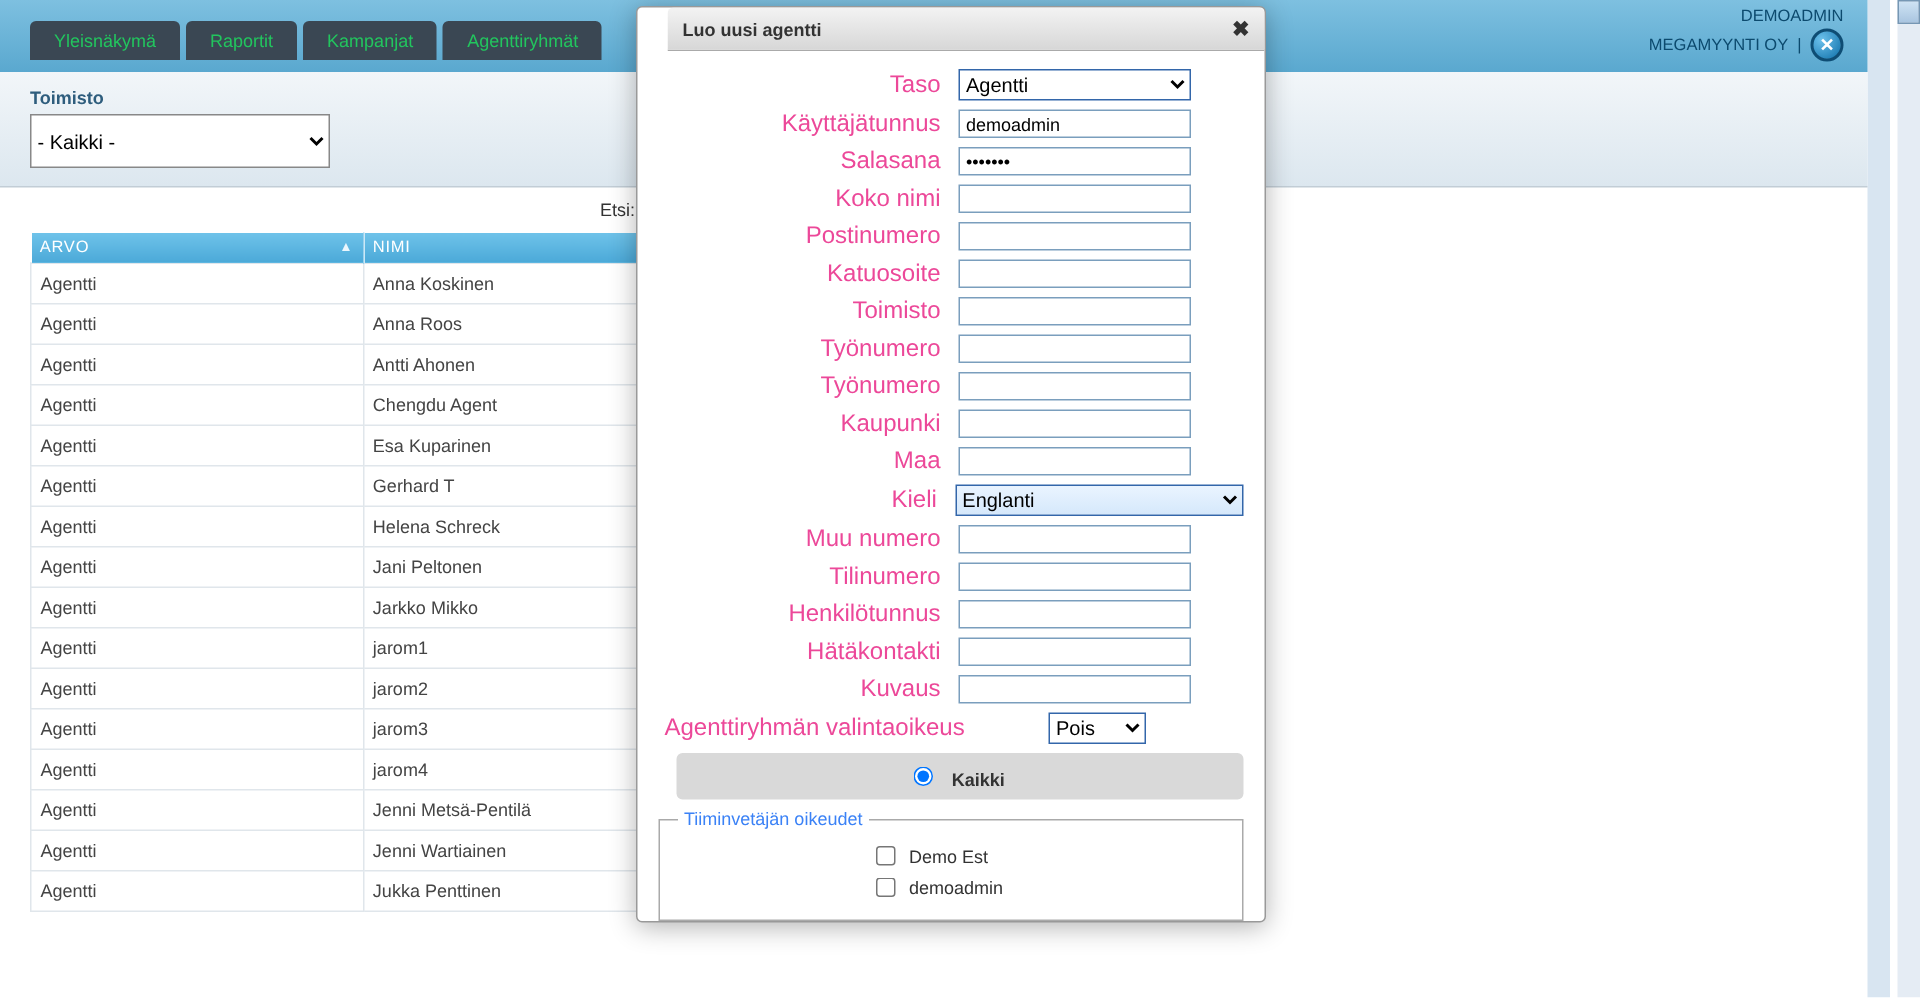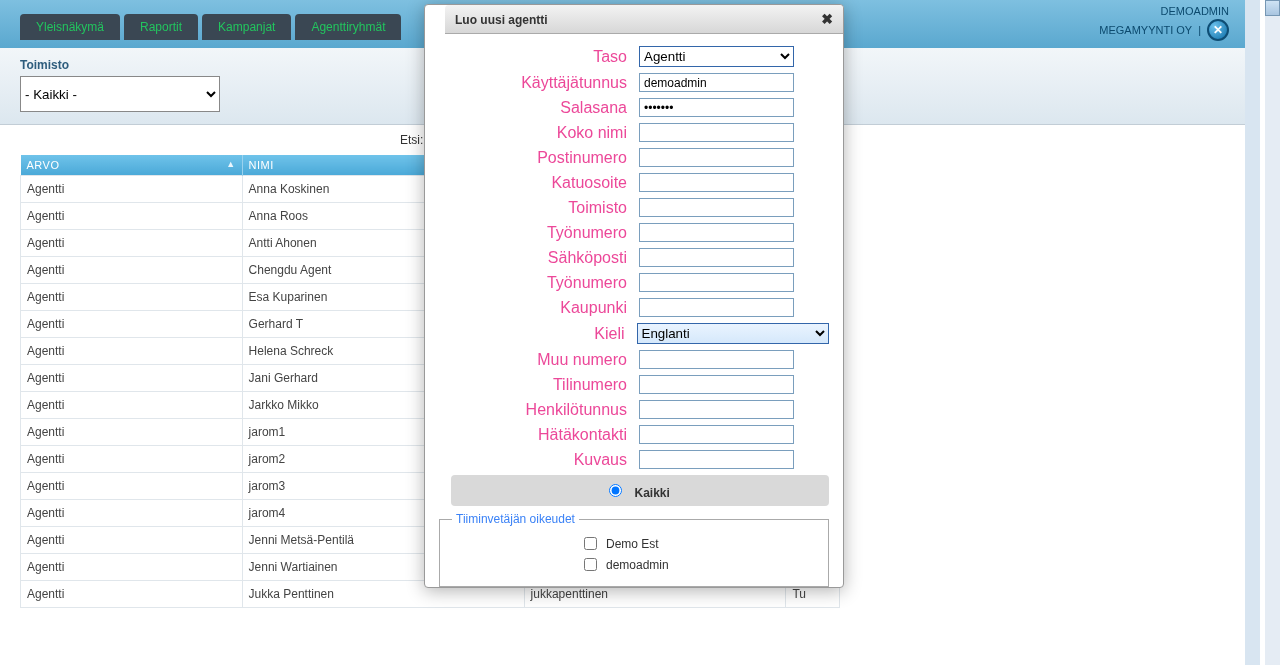--- a/index.html
+++ b/index.html
@@ -222,21 +222,21 @@
             <td></td>
           </tr>
           <tr>
             <td>Agentti</td>
             <td>Helena Schreck</td>
             <td>helenaschreck</td>
             <td></td>
           </tr>
           <tr>
             <td>Agentti</td>
-            <td>Jani Gerhard</td>
+            <td>Jani Peltonen</td>
             <td>Jani.peltonen</td>
             <td>Tu</td>
           </tr>
           <tr>
             <td>Agentti</td>
             <td>Jarkko Mikko</td>
             <td>jarkkomikko</td>
             <td>Cl</td>
           </tr>
           <tr>
@@ -317,29 +317,29 @@
         </div>
       <div class="form-row">
           <label>Toimisto</label>
         <input type="text" style="">
         </div>
       <div class="form-row">
           <label>Työnumero</label>
         <input type="text" style="">
         </div>
       <div class="form-row">
-          <label>Sähköposti</label>
-        <input type="text" style="">
-        </div>
-      <div class="form-row">
           <label>Työnumero</label>
         <input type="text" style="">
         </div>
       <div class="form-row">
           <label>Kaupunki</label>
+        <input type="text" style="">
+        </div>
+      <div class="form-row">
+          <label>Maa</label>
         <input type="text" style="">
         </div>
       <div class="form-row">
           <label>Kieli</label>
         <select class="highlight" style="width:195px"><option>Englanti</option></select>
         </div>
       <div class="form-row">
           <label>Muu numero</label>
         <input type="text" style="">
         </div>
@@ -353,20 +353,24 @@
         </div>
       <div class="form-row">
           <label>Hätäkontakti</label>
         <input type="text" style="">
         </div>
       <div class="form-row">
           <label>Kuvaus</label>
         <input type="text" style="">
         </div>
 
+      <div class="form-row" style="margin-top:4px;">
+        <label style="text-align:left; width:260px; padding-left:4px;">Agenttiryhmän valintaoikeus</label>
+        <select class="select-small"><option>Pois</option></select>
+      </div>
 
       <div class="perm-box">
         <div><input type="radio" name="scope" checked="" style=""> <label>Kaikki</label></div>
       </div>
 
       <fieldset class="rights">
         <legend>Tiiminvetäjän oikeudet</legend>
         <div class="cb-row">
             <input type="checkbox" style="">
             <span>Demo Est</span>

